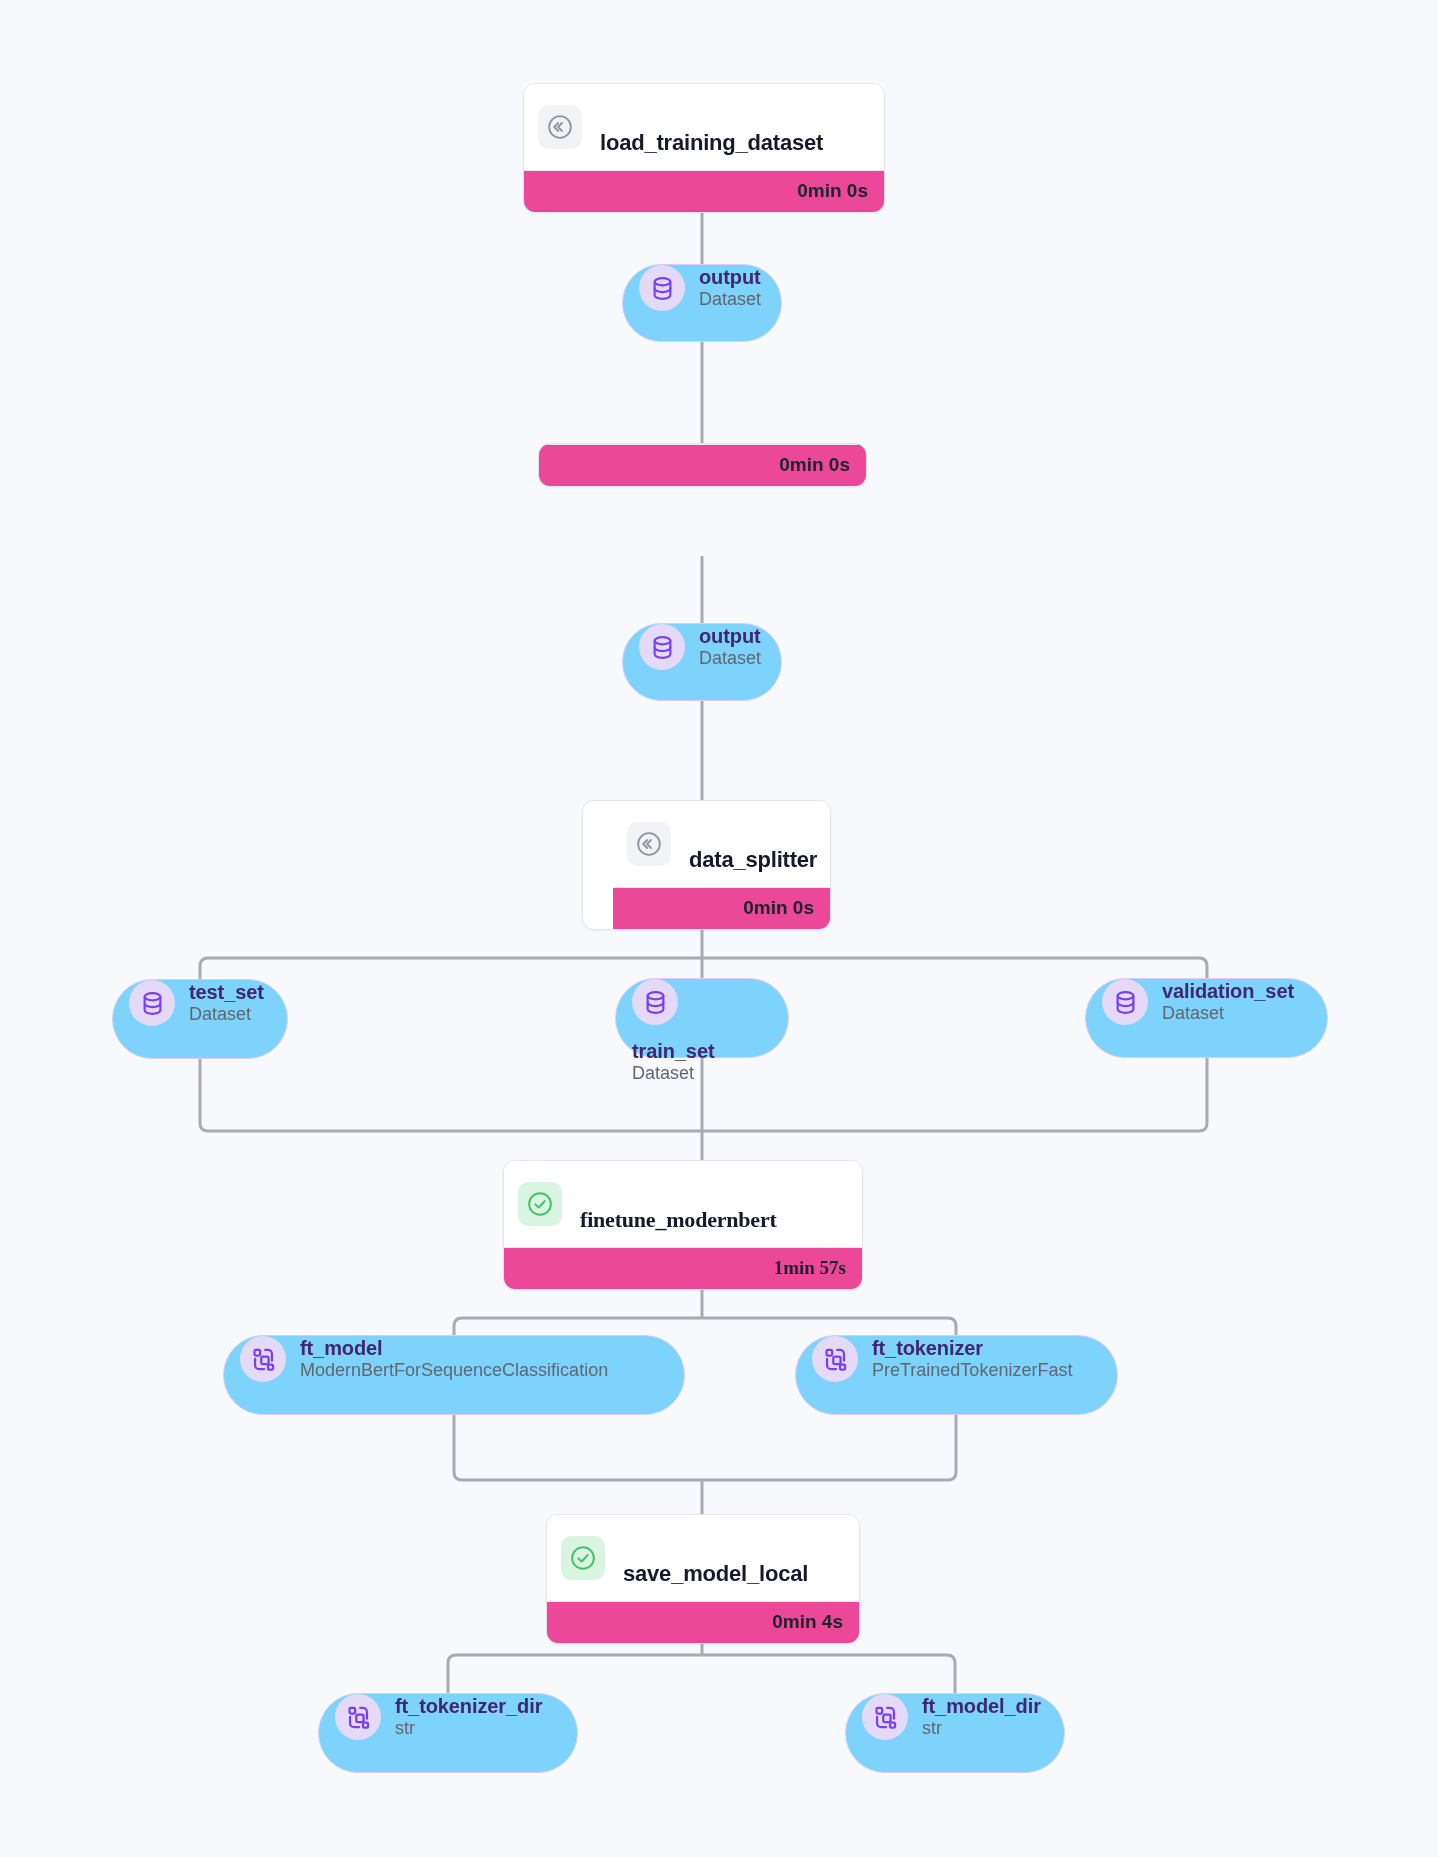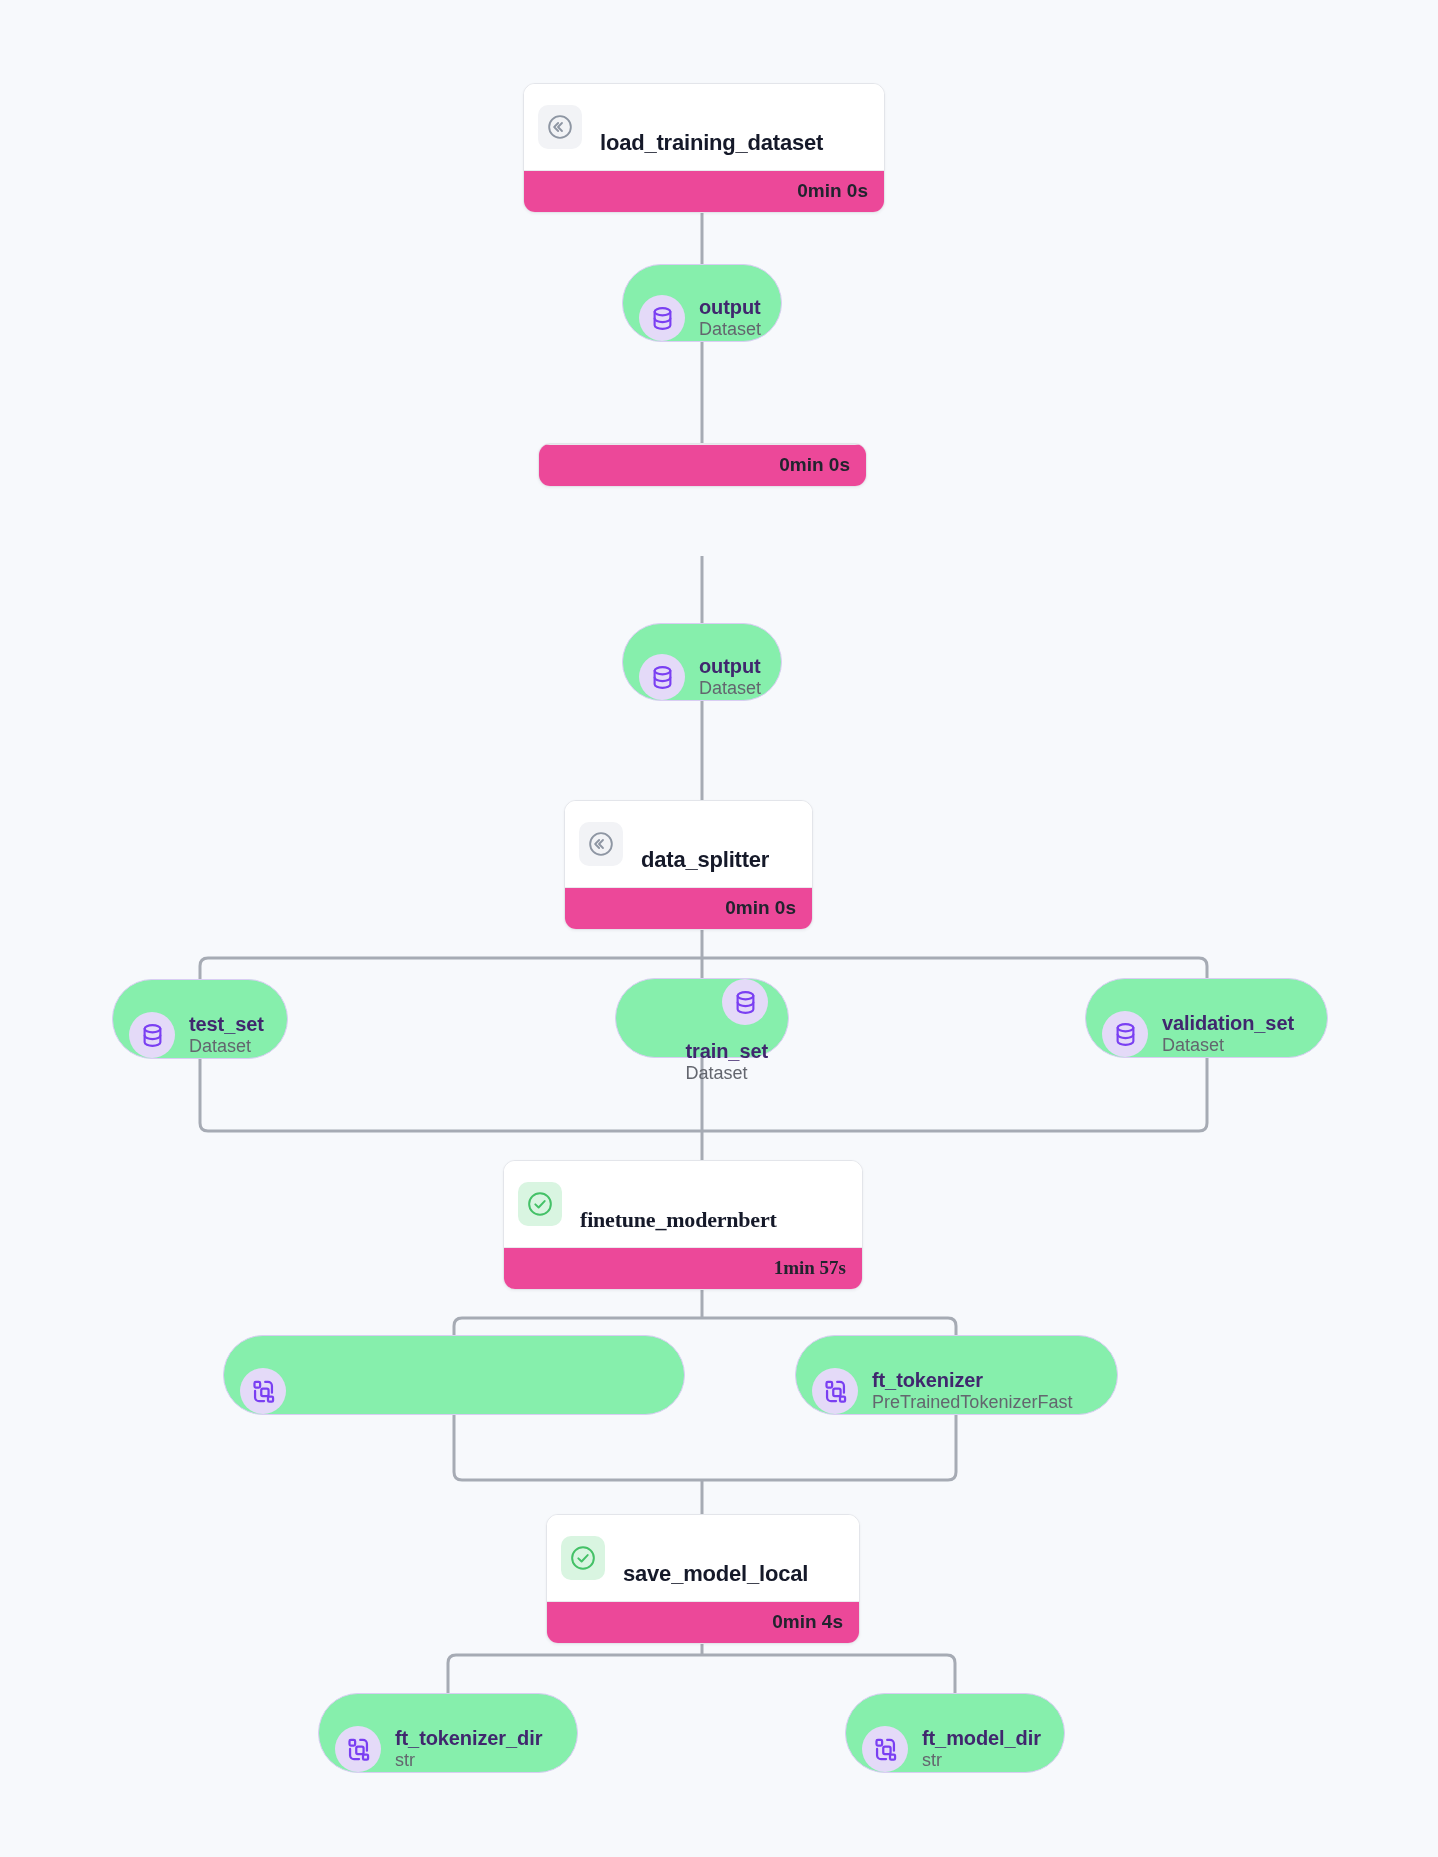--- a/index.html
+++ b/index.html
@@ -43,22 +43,22 @@
     background: #ec4899;
     padding: 9px 16px 10px 16px;
     text-align: right;
     font-size: 19px; font-weight: 600; color: #21242e;
     white-space: nowrap;
   }
 
   
   .pill {
     position: absolute; z-index: 2;
-    display: flex; align-items: flex-end; gap: 14px;
-    background: #86efac;
+    display: flex; align-items: flex-start; gap: 14px;
+    background: #7dd3fc;
     border: 1.5px solid #d9cdf3;
     border-radius: 999px;
     padding: 0 20px 0 16px;
     cursor: pointer;
   }
   .pill-icon {
     width: 46px; height: 46px; flex: 0 0 46px;
     border-radius: 50%;
     background: #e4daf8;
     display: flex; align-items: center; justify-content: center;
@@ -106,21 +106,21 @@
     </span>
     <span class="step-title">load_training_dataset</span>
   </div>
   <div class="step-footer">0min 0s</div>
 </div>
 
 <div class="step" style="left:538px; top:443px; width:329px;">
   <div class="step-footer">0min 0s</div>
 </div>
 
-<div class="step" style="left:564px; top:800px; width:249px;">
+<div class="step" style="left:582px; top:800px; width:249px;padding-left:30px;">
   <div class="step-header">
     <span class="step-icon cached">
       <svg width="28" height="28" viewBox="0 0 24 24" fill="none" stroke="#8e96a3" stroke-width="1.6" stroke-linecap="round" stroke-linejoin="round">
         <circle cx="12" cy="12" r="9.3"></circle>
         <path d="M13.7 8.6 10.3 12l3.4 3.4M10.4 8.6 7 12l3.4 3.4"></path>
       </svg>
     </span>
     <span class="step-title">data_splitter</span>
   </div>
   <div class="step-footer">0min 0s</div>
@@ -225,20 +225,24 @@
 <div class="pill" style="left:223px; top:1335px; width:462px; height:80px;">
   <span class="pill-icon">
     <svg width="27" height="27" viewBox="0 0 24 24" fill="none" stroke="#7a3ff2" stroke-width="2" stroke-linecap="round" stroke-linejoin="round">
       <rect x="4" y="3.5" width="5" height="5" rx="1.2"></rect>
       <rect x="10" y="9.5" width="6.5" height="6.5" rx="1.4"></rect>
       <rect x="16" y="16.5" width="4.5" height="4.5" rx="1.1"></rect>
       <path d="M4.5 11.5v5.5a3.5 3.5 0 0 0 3.5 3.5h4.5"></path>
       <path d="M19.5 13V7a3.5 3.5 0 0 0-3.5-3.5h-2.5"></path>
     </svg>
   </span>
+  <span class="pill-text">
+    <span class="pill-name">ft_model</span>
+    <span class="pill-type">ModernBertForSequenceClassification</span>
+  </span>
 </div>
 
 <div class="pill" style="left:795px; top:1335px; width:323px; height:80px;">
   <span class="pill-icon">
     <svg width="27" height="27" viewBox="0 0 24 24" fill="none" stroke="#7a3ff2" stroke-width="2" stroke-linecap="round" stroke-linejoin="round">
       <rect x="4" y="3.5" width="5" height="5" rx="1.2"></rect>
       <rect x="10" y="9.5" width="6.5" height="6.5" rx="1.4"></rect>
       <rect x="16" y="16.5" width="4.5" height="4.5" rx="1.1"></rect>
       <path d="M4.5 11.5v5.5a3.5 3.5 0 0 0 3.5 3.5h4.5"></path>
       <path d="M19.5 13V7a3.5 3.5 0 0 0-3.5-3.5h-2.5"></path>

